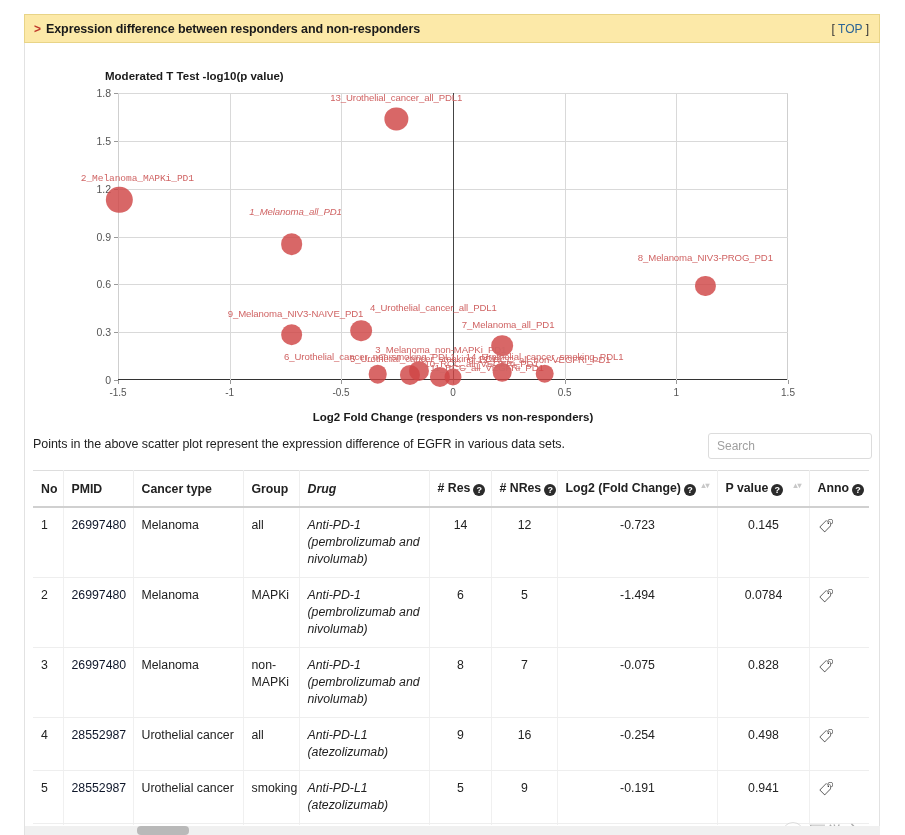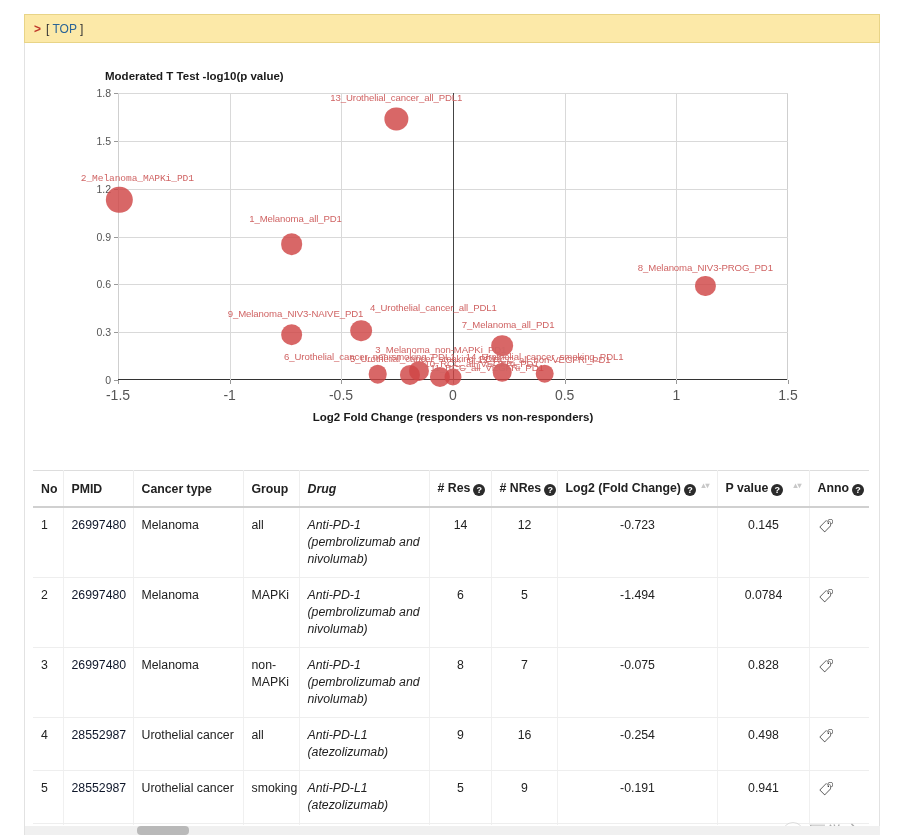--- a/index.html
+++ b/index.html
@@ -135,21 +135,21 @@
     position: absolute;
     right: 100%;
     width: 4px; height: 1px;
     background: #999;
   }
   .xtick {
     position: absolute;
     top: 100%;
     margin-top: 7px;
     transform: translateX(-50%);
-    font-size: 14px;
+    font-size: 10px;
     color: #555;
     white-space: nowrap;
   }
   .xtick-mark {
     position: absolute;
     top: 100%;
     width: 1px; height: 4px;
     background: #999;
   }
   .bubble {
@@ -343,20 +343,21 @@
     background: #fff;
   }
 </style>
 </head>
 <body>
 
 <div id="page">
 
   <div class="section-bar">
     <span class="caret">&gt;</span>
+    <span class="sec-title">Expression difference between responders and non-responders</span>
     <span class="top-link"><span>[</span> <a class="tl" href="#">TOP</a> <span>]</span></span>
   </div>
 
   <div class="card">
 
     <div class="chart-wrap">
       <div class="chart-title">Moderated T Test -log10(p value)</div>
       <div class="plot" id="plot">
         <div class="axis-y-line"></div>
         <div class="axis-x-line"></div>
@@ -398,23 +399,23 @@
           <div class="vgridline" style="left: 558.333px;"></div>
           <div class="xtick-mark" style="left: 558.333px;"></div>
           <div class="xtick" style="left: 558.333px;">1</div>
           <div class="xtick-mark" style="left: 670px;"></div>
           <div class="xtick" style="left: 670px;">1.5</div>
           <div class="bubble" title="13_Urothelial_cancer_all_PDL1" style="left: 278.273px; top: 25.5111px; width: 23.25px; height: 23.25px; background: rgb(207, 70, 70);"></div>
           <div class="plabel" style="left: 278.273px; top: 3.51111px; color: rgb(208, 100, 100); text-align: right;">13_Urothelial_cancer_all_PDL1</div>
           <div class="bubble" title="2_Melanoma_MAPKi_PD1" style="left: 1.34px; top: 106.828px; width: 26.35px; height: 26.35px; background: rgb(207, 70, 70);"></div>
           <div class="plabel" style="left: 19.34px; top: 84.8278px; color: rgb(208, 100, 100); font-family: Liberation Mono, monospace;">2_Melanoma_MAPKi_PD1</div>
           <div class="bubble" title="1_Melanoma_all_PD1" style="left: 173.53px; top: 151.472px; width: 21.7px; height: 21.7px; background: rgb(207, 70, 70);"></div>
-          <div class="plabel" style="left: 177.53px; top: 125px; color: rgb(208, 100, 100);">1_Melanoma_all_PD1</div>
+          <div class="plabel" style="left: 177.53px; top: 118px; color: rgb(208, 100, 100); font-style: italic;">1_Melanoma_all_PD1</div>
           <div class="bubble" title="8_Melanoma_NIV3-PROG_PD1" style="left: 587.367px; top: 192.928px; width: 20.15px; height: 20.15px; background: rgb(207, 70, 70);"></div>
-          <div class="plabel" style="left: 587.367px; top: 174px; color: rgb(208, 100, 100);">8_Melanoma_NIV3-PROG_PD1</div>
+          <div class="plabel" style="left: 587.367px; top: 164px; color: rgb(208, 100, 100);">8_Melanoma_NIV3-PROG_PD1</div>
           <div class="bubble" title="9_Melanoma_NIV3-NAIVE_PD1" style="left: 173.53px; top: 241.558px; width: 21.7px; height: 21.7px; background: rgb(207, 70, 70);"></div>
           <div class="plabel" style="left: 177.53px; top: 219.558px; color: rgb(208, 100, 100);">9_Melanoma_NIV3-NAIVE_PD1</div>
           <div class="bubble" title="4_Urothelial_cancer_all_PDL1" style="left: 243.433px; top: 237.572px; width: 21.7px; height: 21.7px; background: rgb(207, 70, 70);"></div>
           <div class="plabel" style="left: 315.433px; top: 213.572px; color: rgb(208, 100, 100);">4_Urothelial_cancer_all_PDL1</div>
           <div class="bubble" title="7_Melanoma_all_PD1" style="left: 384.133px; top: 252.719px; width: 21.7px; height: 21.7px; background: rgb(207, 70, 70);"></div>
           <div class="plabel" style="left: 390.133px; top: 230.719px; color: rgb(208, 100, 100);">7_Melanoma_all_PD1</div>
           <div class="bubble" title="3_Melanoma_non-MAPKi_PD1" style="left: 300.83px; top: 278.231px; width: 20.15px; height: 20.15px; background: rgb(207, 70, 70);"></div>
           <div class="plabel" style="left: 322.83px; top: 256.231px; color: rgb(208, 100, 100);">3_Melanoma_non-MAPKi_PD1</div>
           <div class="bubble" title="12_RCC_all_non-VEGFRi_PD1" style="left: 384.133px; top: 279.028px; width: 18.6px; height: 18.6px; background: rgb(207, 70, 70);"></div>
           <div class="plabel" style="left: 426px; top: 266.028px; color: rgb(208, 100, 100);">12_RCC_all_non-VEGFRi_PD1</div>
@@ -425,20 +426,24 @@
           <div class="bubble" title="10_RCC_all_VEGFRi_PD1" style="left: 321.6px; top: 283.811px; width: 20.15px; height: 20.15px; background: rgb(207, 70, 70);"></div>
           <div class="plabel" style="left: 363.6px; top: 269.811px; color: rgb(208, 100, 100);">10_RCC_all_VEGFRi_PD1</div>
           <div class="bubble" title="11_RCC_all_VEGFRi_PD1" style="left: 335px; top: 283.811px; width: 17.05px; height: 17.05px; background: rgb(207, 70, 70);"></div>
           <div class="plabel" style="left: 369px; top: 273.811px; color: rgb(208, 100, 100);">11_RCC_all_VEGFRi_PD1</div>
           <div class="bubble" title="14_Urothelial_cancer_smoking_PDL1" style="left: 426.567px; top: 280.622px; width: 18.6px; height: 18.6px; background: rgb(207, 70, 70);"></div>
           <div class="plabel" style="left: 426.567px; top: 262.622px; color: rgb(208, 100, 100);">14_Urothelial_cancer_smoking_PDL1</div>
         </div>
       <div class="x-axis-title">Log2 Fold Change (responders vs non-responders)</div>
     </div>
 
+    <div class="caption-row">
+      <div class="caption-text">Points in the above scatter plot represent the expression difference of EGFR in various data sets.</div>
+      <input class="search-box" type="text" placeholder="Search" style="">
+    </div>
 
     <div class="table-scroll">
       <table class="dt">
         <thead>
           <tr>
             <th class="c-no"><span>No</span></th>
             <th class="c-pmid"><span>PMID</span></th>
             <th class="c-cancer"><span>Cancer type</span></th>
             <th class="c-group"><span>Group</span></th>
             <th class="c-drug"><span>Drug</span></th>

